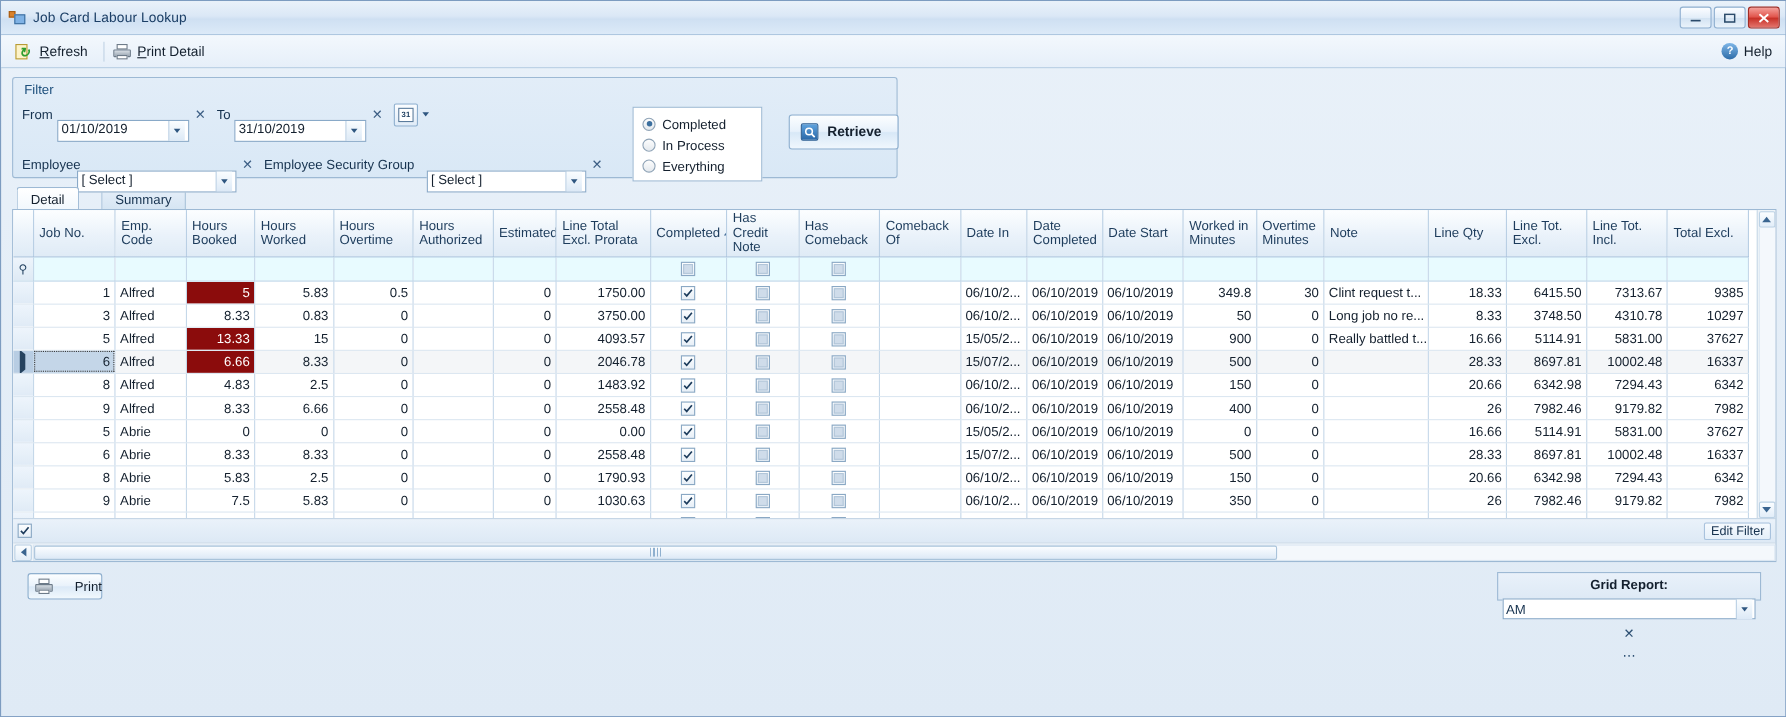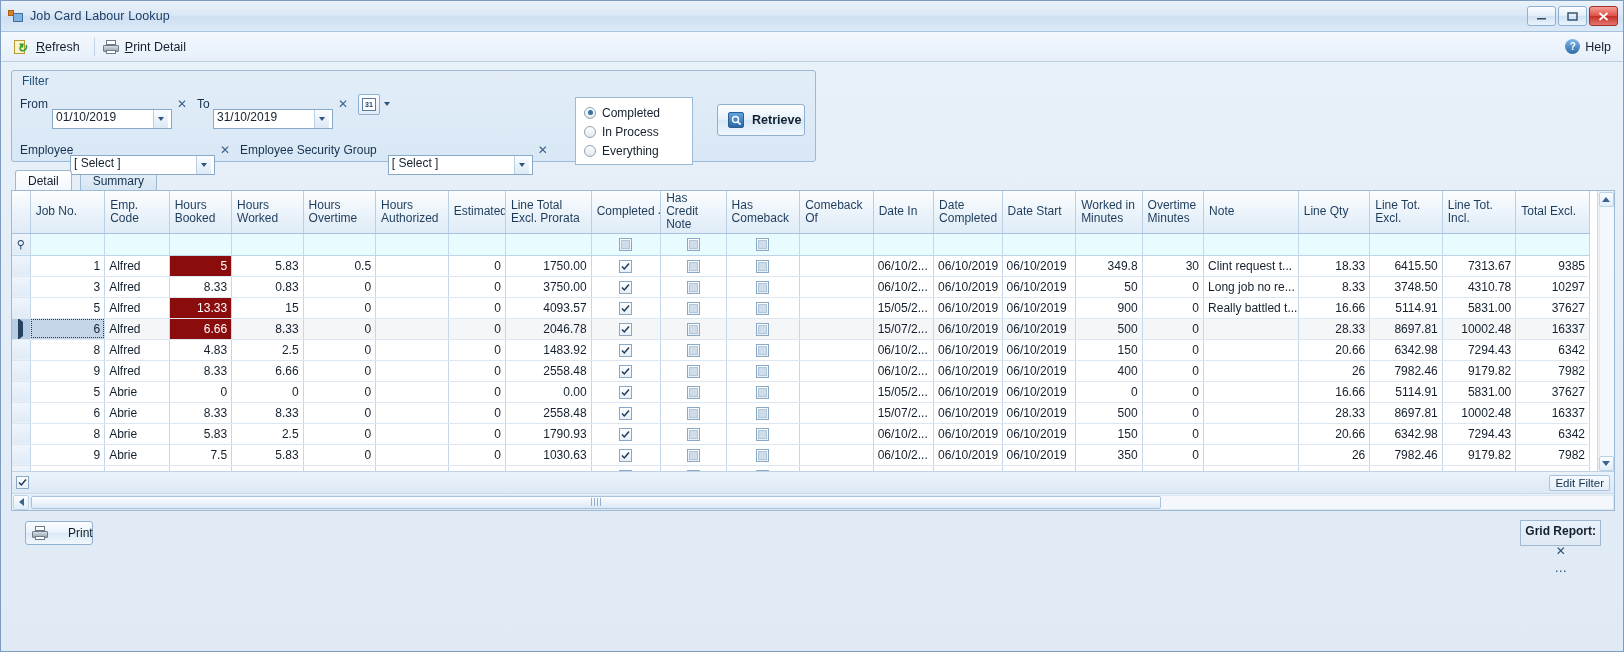--- a/index.html
+++ b/index.html
@@ -113,41 +113,41 @@
   .radio-row { display:flex; align-items:center; gap:6px; height:19px;}
   .radio {
     width:12px;height:12px;border-radius:50%;
     background:linear-gradient(180deg,#fdfdfd,#e4e9ee);
     border:1px solid #8fa3b6; display:flex;align-items:center;justify-content:center;
   }
   .radio.on::after{content:""; width:5px;height:5px;border-radius:50%;background:#3c6f9e;}
   .radio-lbl { font-size:12px; color:#14202e;}
 
   .retrieve-btn {
-    position:absolute; left:705px; top:33px; width:88px; height:32px;
+    position:absolute; left:705px; top:33px; width:100px; height:32px;
     border:1px solid #8fb0cf; border-radius:3px;
     background: linear-gradient(180deg,#fcfeff 0%,#e7f1fb 48%,#d8e8f7 52%,#f0f7fd 100%);
     display:flex; align-items:center; gap:8px; padding-left:10px;
     font-size:12.5px; font-weight:bold; color:#14202e;
   }
   .mag {
     width:16px;height:16px;border:1px solid #2d5f93;border-radius:2px;
     background:linear-gradient(180deg,#5fa3de,#2a68a8);
     display:flex;align-items:center;justify-content:center;
   }
   .mag svg{display:block;}
 
   
   .tabs { display:flex; align-items:flex-end; height:20px; margin-top:8px; padding-left:4px; flex:0 0 auto; }
   .tab {
     height:20px; padding:0 12px; font-size:12px; color:#16324f;
     border:1px solid #9db9d4; border-bottom:none;
     border-radius:3px 3px 0 0; display:flex;align-items:center;
     background: linear-gradient(180deg,#e6eff9,#d6e5f3);
-    margin-right:8px;
+    margin-right:20px;
   }
   .tab.active {
     background: linear-gradient(180deg,#ffffff,#f2f8fd);
     color:#14202e;
     position:relative; z-index:2;
   }
 
   
   .grid-wrap {
     flex:0 0 auto;
@@ -942,18 +942,24 @@
       <div class="print-btn">
         <span class="printer">
             <i class="top"></i>
             <i class="body"></i>
             <i class="out"></i>
           </span>
         <span>Print</span>
       </div>
       <div class="gridreport">
         <span class="gr-lbl">Grid Report:</span>
+        <div class="gr-combo">
+          <span class="val" style="flex:1 1 auto;">AM</span>
+          <span class="drop">
+              <i class="arr-dn"></i>
+            </span>
+        </div>
         <span class="gr-ico">✕</span>
         <span class="gr-ico">⋯</span>
       </div>
     </div>
   </div>
 </div>
 
 </body></html>

